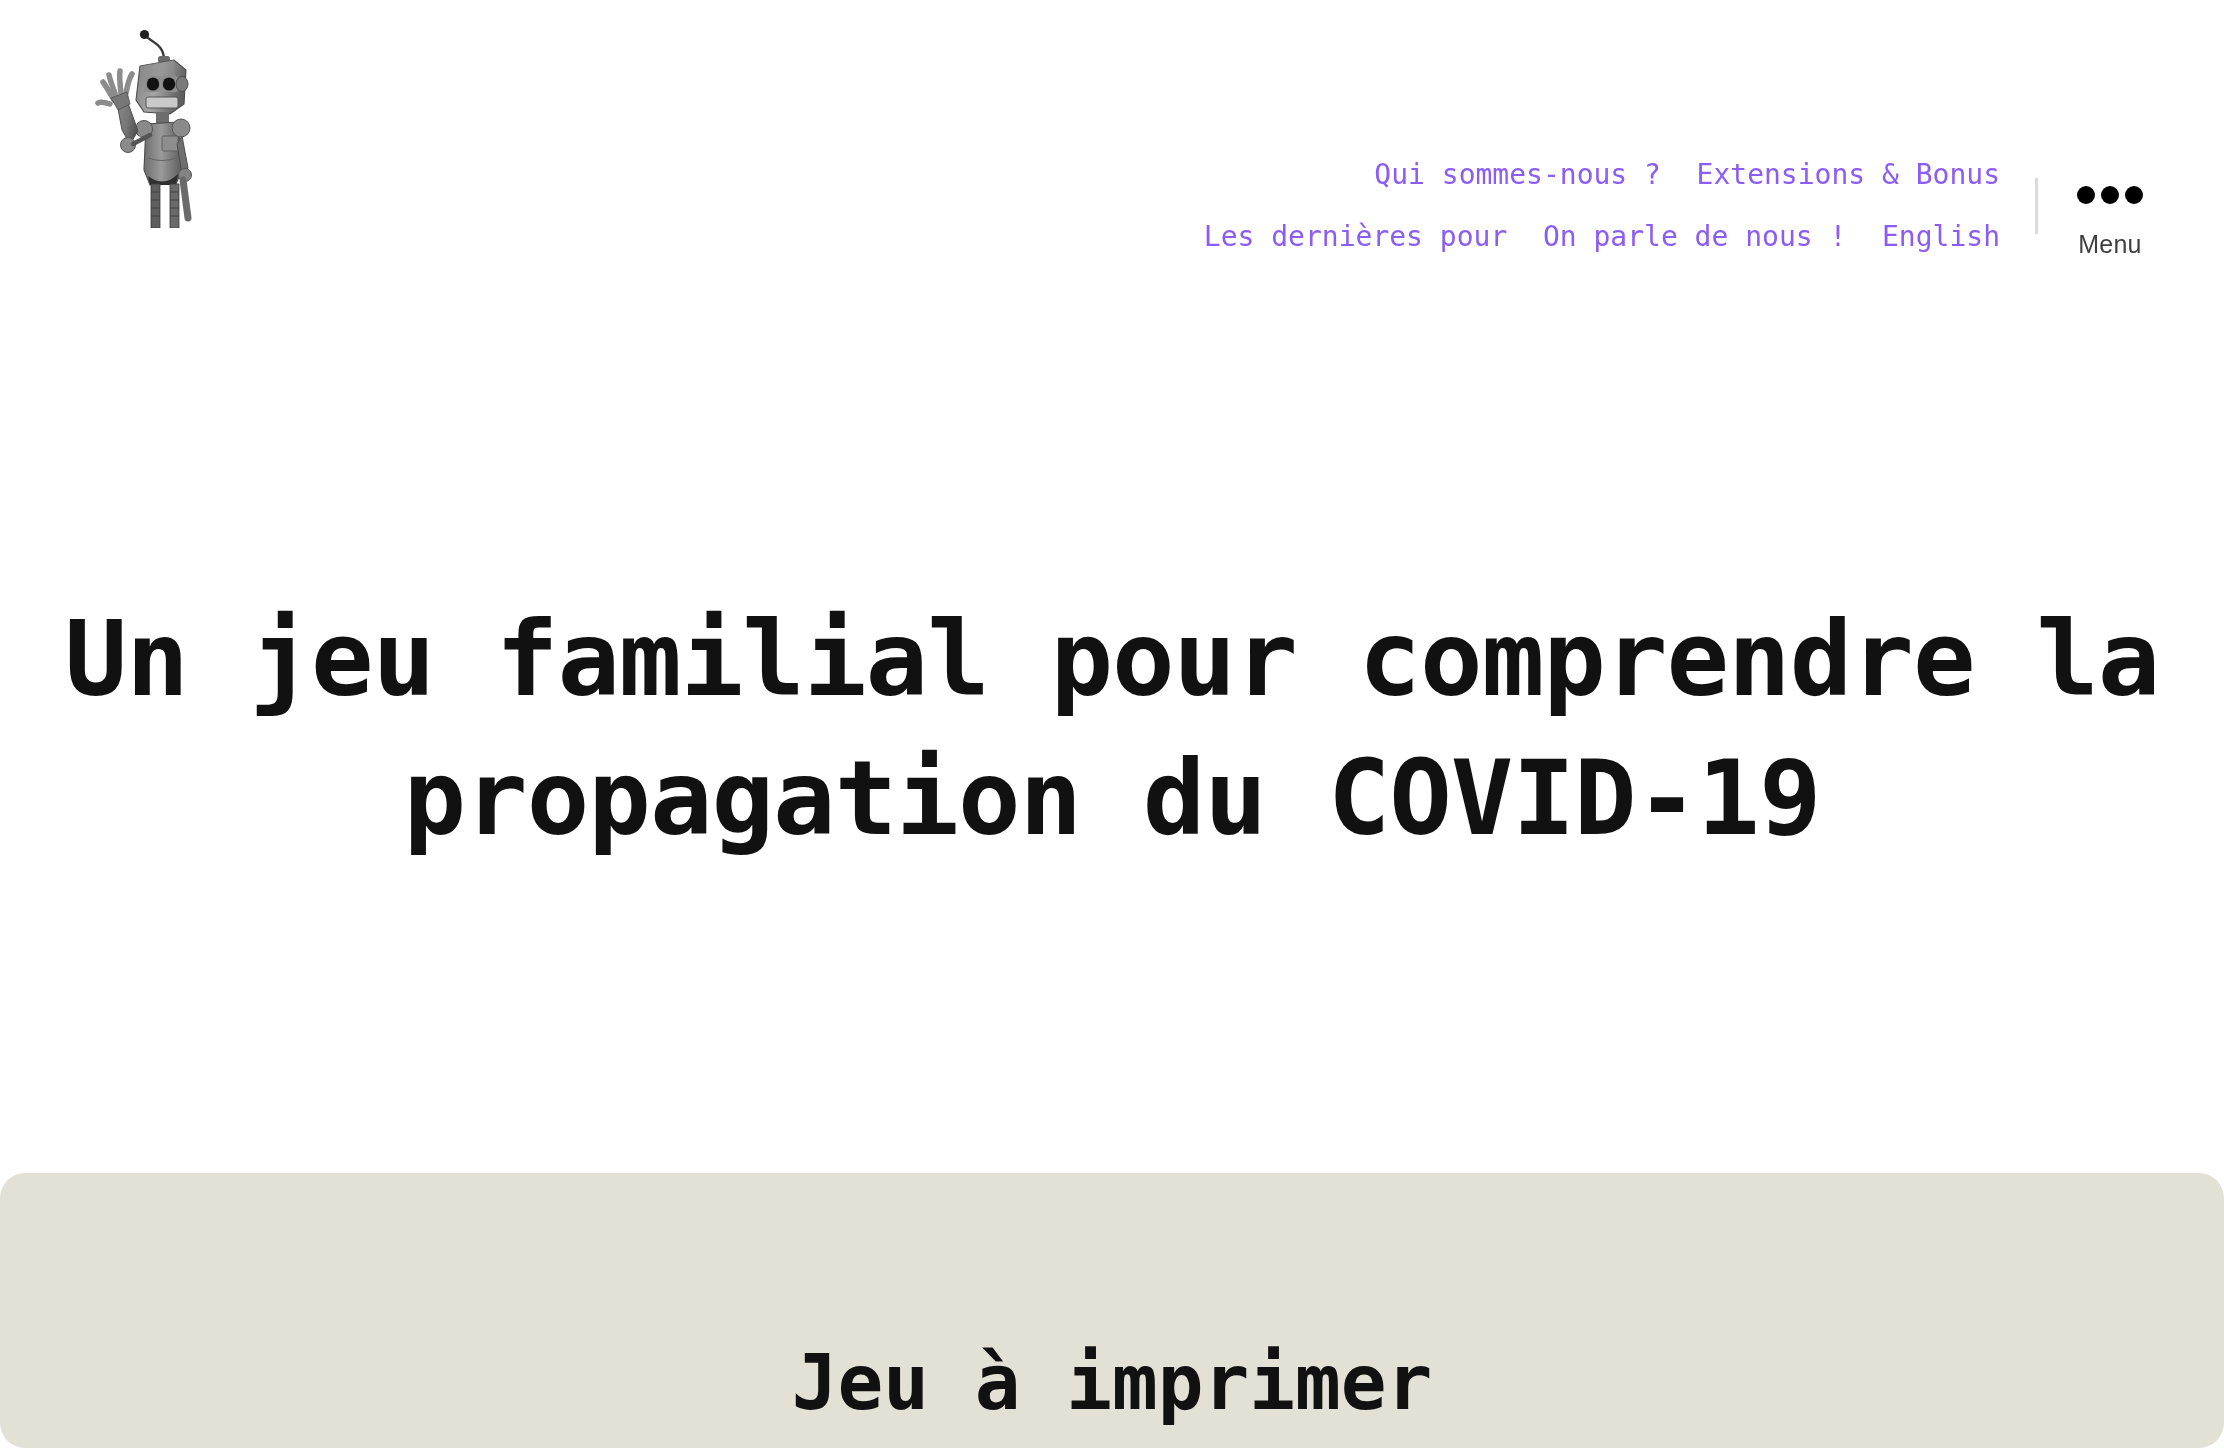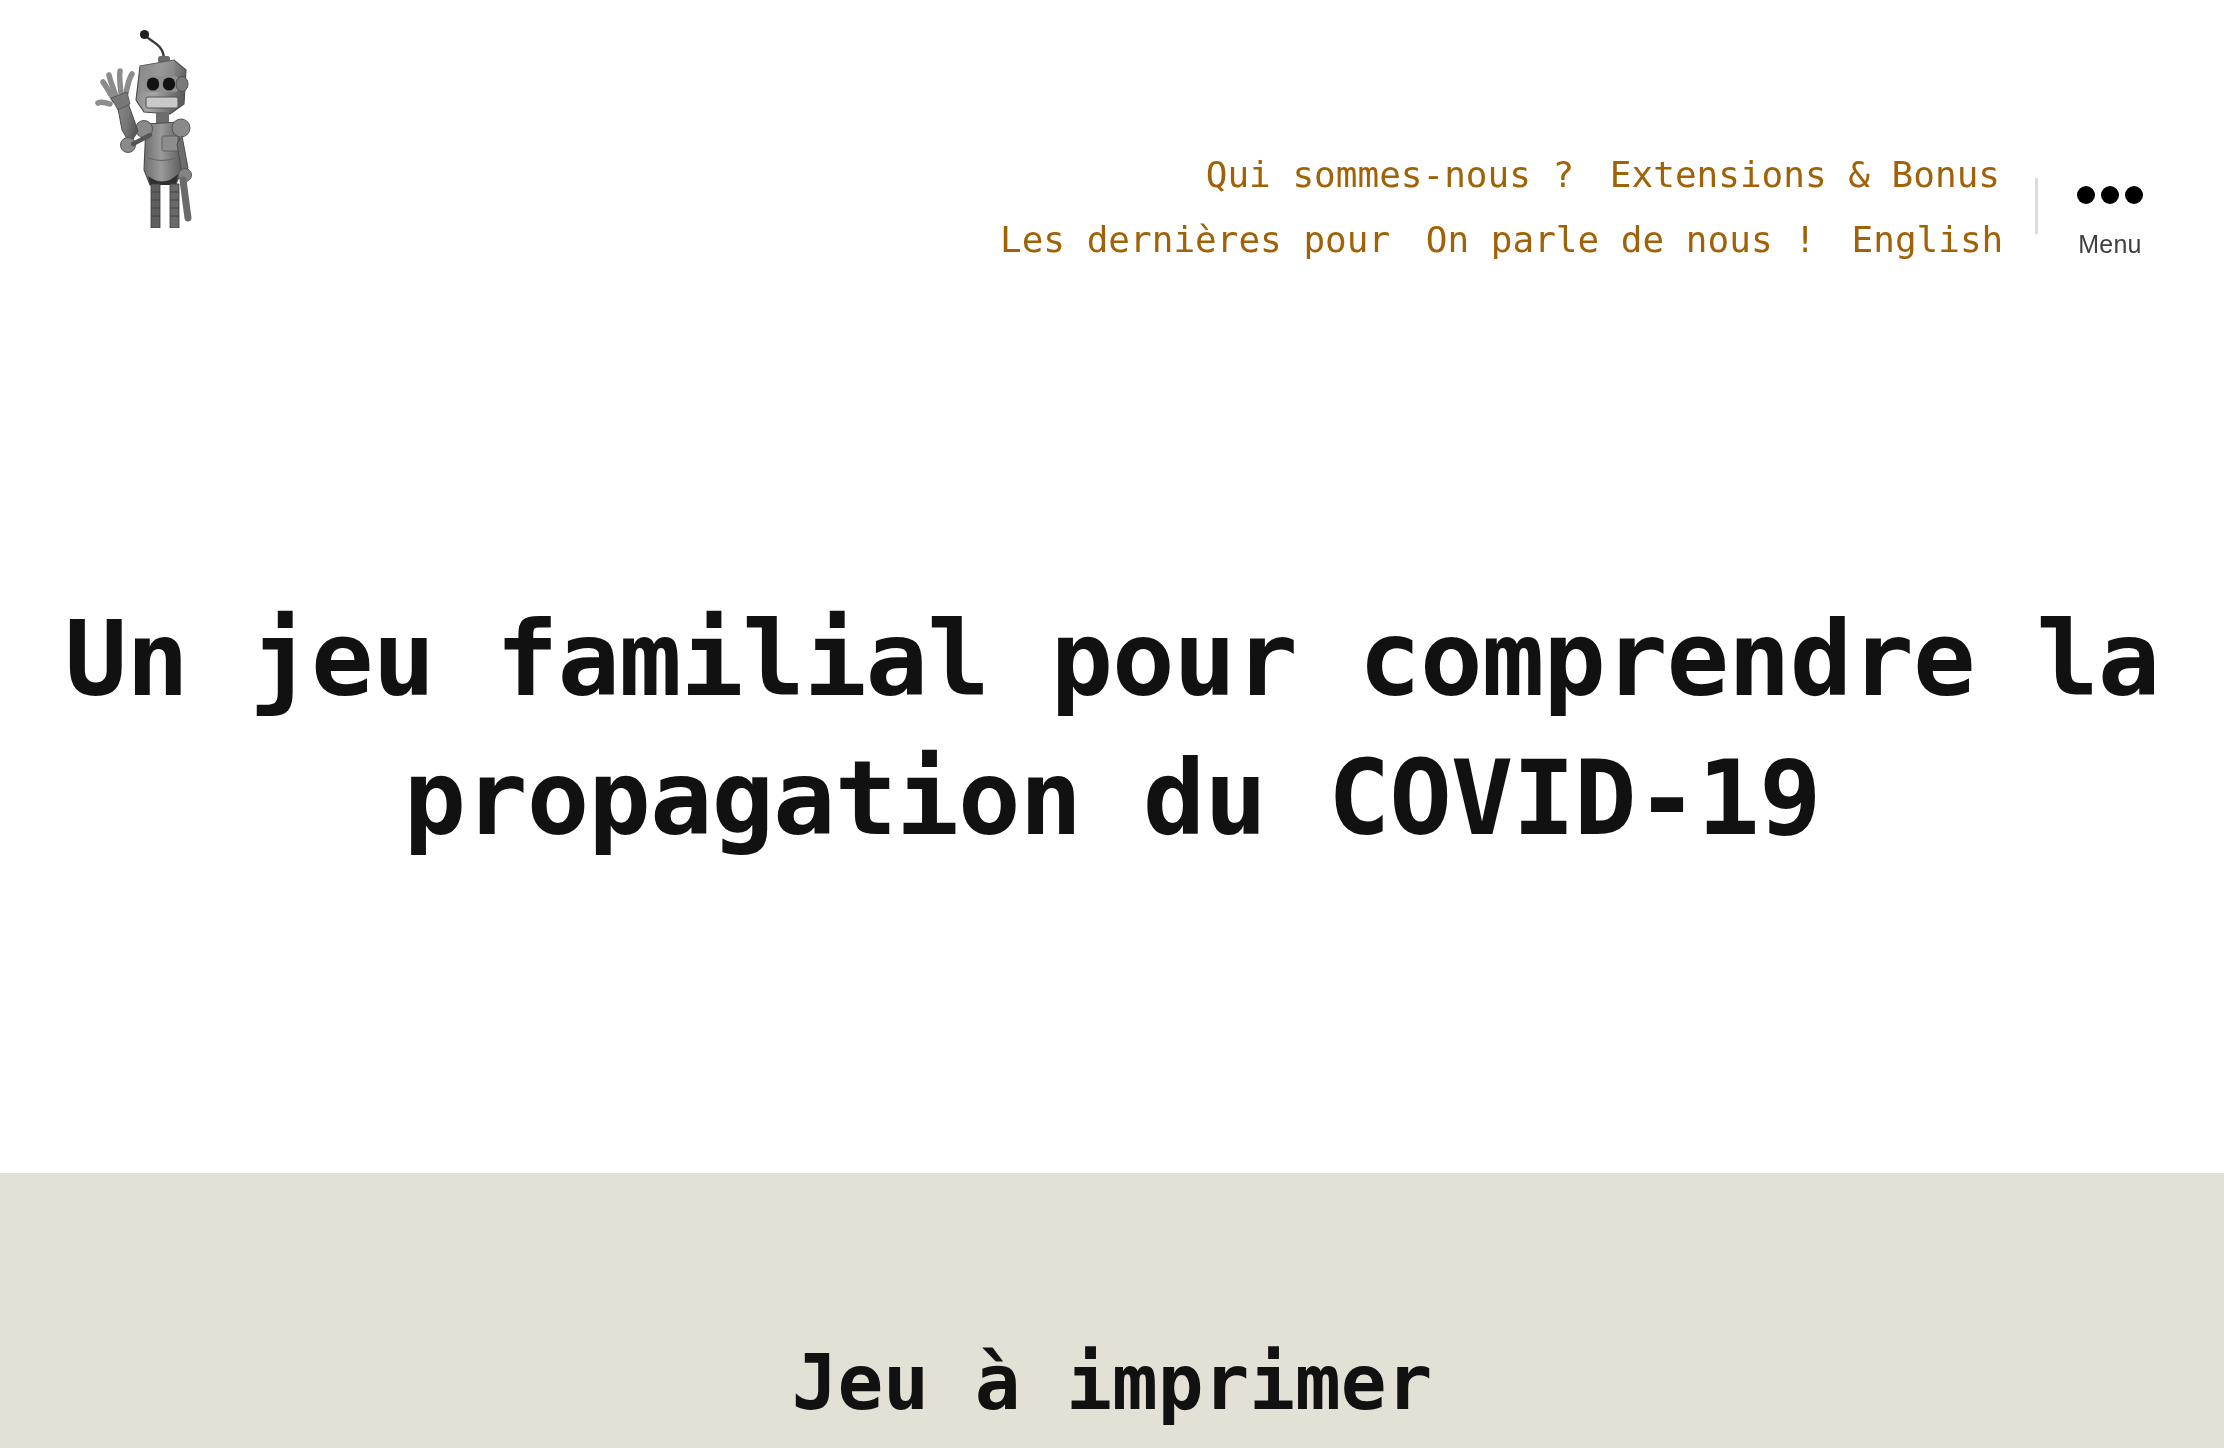--- a/index.html
+++ b/index.html
@@ -70,23 +70,23 @@
   }
 
   .nav-row {
     display:block;
     line-height:58px;
     white-space:nowrap;
   }
 
   .nav-link {
     font-family:"DejaVu Sans Mono", monospace;
-    font-size:36px;
+    font-size:28px;
     font-weight:400;
-    color:#a16207;
+    color:#8b5cf6;
     text-decoration:none;
     letter-spacing:0px;
     margin-left:26px;
     display:inline-block;
   }
   .nav-link:first-child { margin-left:0; }
 
   
   #menu-divider {
     position:absolute;
@@ -160,20 +160,21 @@
     padding:0 60px;
   }
 
   
   #beige-section {
     position:absolute;
     top:1173px; left:0;
     width:2224px;
     height:275px;
     background:#e3e1d6;
+    border-radius:25px;
   }
 
   #section-heading {
     position:absolute;
     top:164px;
     left:0;
     width:2224px;
     text-align:center;
     font-family:"DejaVu Sans Mono", monospace;
     font-size:76px;

